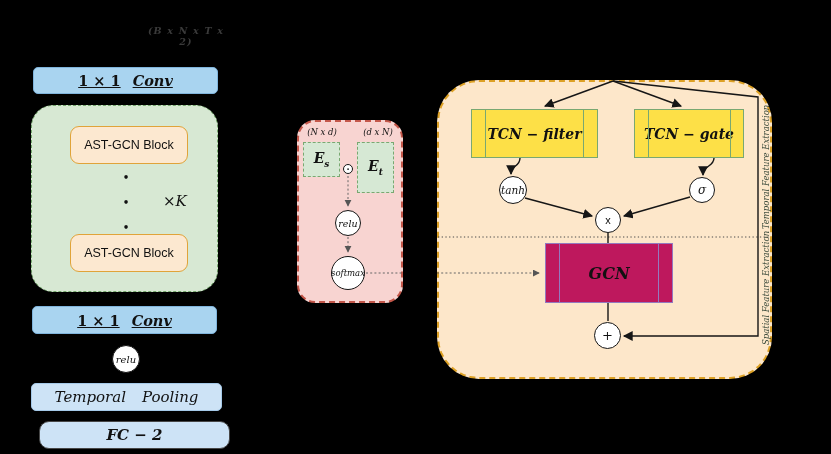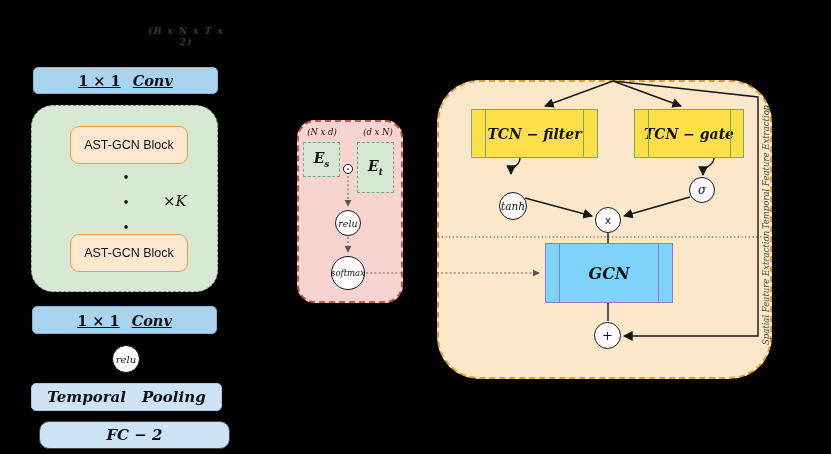--- a/index.html
+++ b/index.html
@@ -13,21 +13,21 @@
   .blue{background:#a9d4f0;border:1px solid #7fb4dc;border-radius:5px;text-decoration:underline;}
   .blue2{background:#cde3f6;border:1px solid #a5c9e8;border-radius:5px;}
   .fcbox{background:#cde3f6;border:1.6px solid #474747;border-radius:10px;margin-left:8px;}
   .greenwrap{background:#d7e8d3;border:1.6px dashed #74a76c;border-radius:22px;}
   .astblock{background:#fce8d0;border:1.6px solid #e0a339;border-radius:9px;
             font-family:"Liberation Sans",sans-serif;font-size:12.5px;}
   .pinkwrap{background:#f8d4d1;border:2px dashed #c4574a;border-radius:18px;}
   .gbox{background:#fde047;border:1.4px solid #79a871;}
   .gdash{background:#d6e8d4;border:1.4px dashed #79a871;}
   .orangewrap{background:#fde7ca;border:2.5px dashed #dda125;border-radius:42px;}
-  .purple{background:#7dd3fc;border:1.4px solid #9379bf;}
+  .purple{background:#be185d;border:1.4px solid #9379bf;}
   .circle{background:#fff;border:1.4px solid #161616;border-radius:50%;
           display:flex;align-items:center;justify-content:center;font-style:italic;}
   .stripe{position:absolute;top:0;bottom:0;width:0;}
   .sg{border-left:1.2px solid #79a871;}
   .sp{border-left:1.2px solid #9379bf;}
   .vlabel{position:absolute;transform:translate(-50%,-50%) rotate(-90deg);white-space:nowrap;
           font-style:italic;font-size:8.5px;color:#3c4b3c;}
   .dimlabel{font-style:italic;font-size:8.5px;text-align:center;}
   sub{font-size:9px;}
   svg{position:absolute;left:0;top:0;pointer-events:none;}
@@ -64,21 +64,21 @@
 
   <div class="abs blue flexc" style="left:32px;top:306px;width:185px;height:28px;font-size:14.5px;font-weight:600;gap:12px;">
     <span>1 × 1</span>
     <span class="it">Conv</span>
   </div>
 
   <div class="abs circle" style="left:112px;top:345px;width:28px;height:28px;font-size:10px;">
     <span>relu</span>
   </div>
 
-  <div class="abs blue2 flexc it" style="left:31px;top:383px;width:191px;height:28px;font-size:15px;font-weight:700;gap:16px;">
+  <div class="abs blue2 flexc it" style="left:31px;top:383px;width:191px;height:28px;font-size:15px;font-weight:400;gap:16px;">
     <span>Temporal</span>
     <span>Pooling</span>
   </div>
 
   <div class="abs fcbox flexc it" style="left:31px;top:421px;width:191px;height:28px;font-size:15px;font-weight:600;">
     <span>FC − 2</span>
   </div>
 
   <div class="abs pinkwrap" style="left:297px;top:120px;width:106px;height:183px;"></div>
 
@@ -111,21 +111,21 @@
     <div class="stripe sg" style="right:13px;"></div>
     <span class="it bd" style="font-size:14px;">TCN − filter</span>
   </div>
 
   <div class="abs gbox flexc" style="left:634px;top:109px;width:110px;height:49px;">
     <div class="stripe sg" style="left:13px;"></div>
     <div class="stripe sg" style="right:12px;"></div>
     <span class="it bd" style="font-size:14px;">TCN − gate</span>
   </div>
 
-  <div class="abs circle" style="left:499px;top:176px;width:28px;height:28px;font-size:10.5px;margin-top:16px;">
+  <div class="abs circle" style="left:499px;top:176px;width:28px;height:28px;font-size:10.5px;">
     <span>tanh</span>
   </div>
 
   <div class="abs circle" style="left:689px;top:177px;width:26px;height:26px;font-size:12px;">
     <span>σ</span>
   </div>
 
   <div class="abs circle" style="left:595px;top:207px;width:26px;height:26px;font-size:11px;font-style:normal;font-family:'Liberation Sans',sans-serif;">
     <span>x</span>
   </div>

